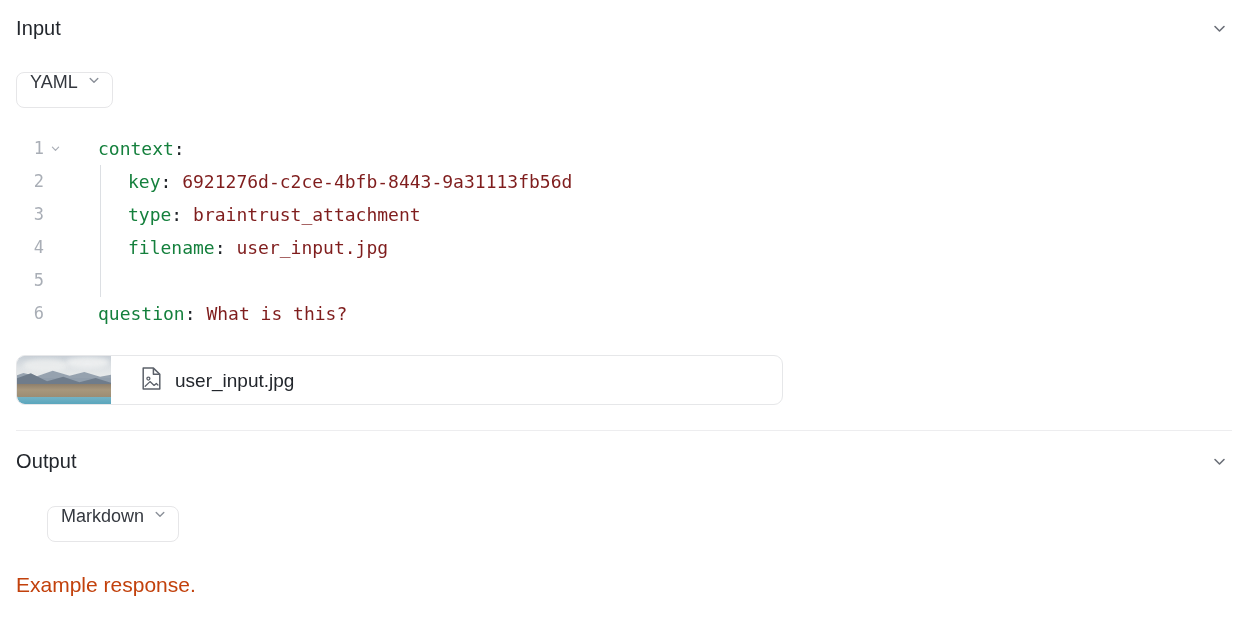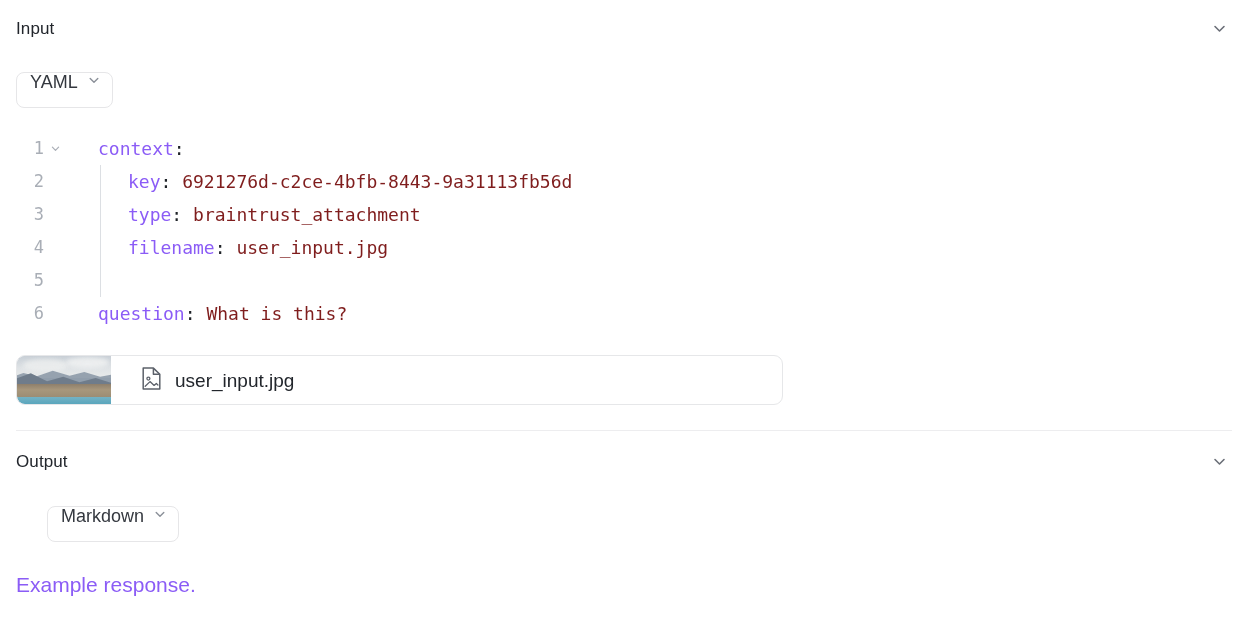--- a/index.html
+++ b/index.html
@@ -29,21 +29,21 @@
     left: 0;
     width: 1250px;
     height: 40px;
     display: flex;
     align-items: center;
     justify-content: space-between;
     padding: 0 18px 0 16px;
     box-sizing: border-box;
   }
   .section-title {
-    font-size: 17px;
+    font-size: 20px;
     font-weight: 400;
     color: #22262c;
     letter-spacing: 0.1px;
     line-height: 1;
   }
   .collapse-btn {
     width: 26px;
     height: 26px;
     display: flex;
     align-items: center;
@@ -110,21 +110,21 @@
     display: flex;
     align-items: center;
     justify-content: center;
     cursor: pointer;
   }
   .fold-spacer { width: 13px; }
   .code-text {
     padding-left: 36px;
     position: relative;
   }
-  .key { color: #8b5cf6; }
+  .key { color: #15803d; }
   .punct { color: #1f2328; }
   .val { color: #7f1d1d; }
   
   .indent-guide {
     position: absolute;
     left: 84px;
     top: 33px;
     width: 1px;
     height: 132px;
     background: #dcdfe3;
@@ -211,21 +211,21 @@
   }
 
   
   .output-body {
     position: absolute;
     left: 16px;
     top: 570px;
     width: 1200px;
     font-size: 21px;
     line-height: 1.4;
-    color: #8b5cf6;
+    color: #c2410c;
   }
 </style>
 </head>
 <body>
 
 <div class="page">
 
   <div class="section-header" style="top:8px;">
     <span class="section-title">Input</span>
     <span class="collapse-btn">

